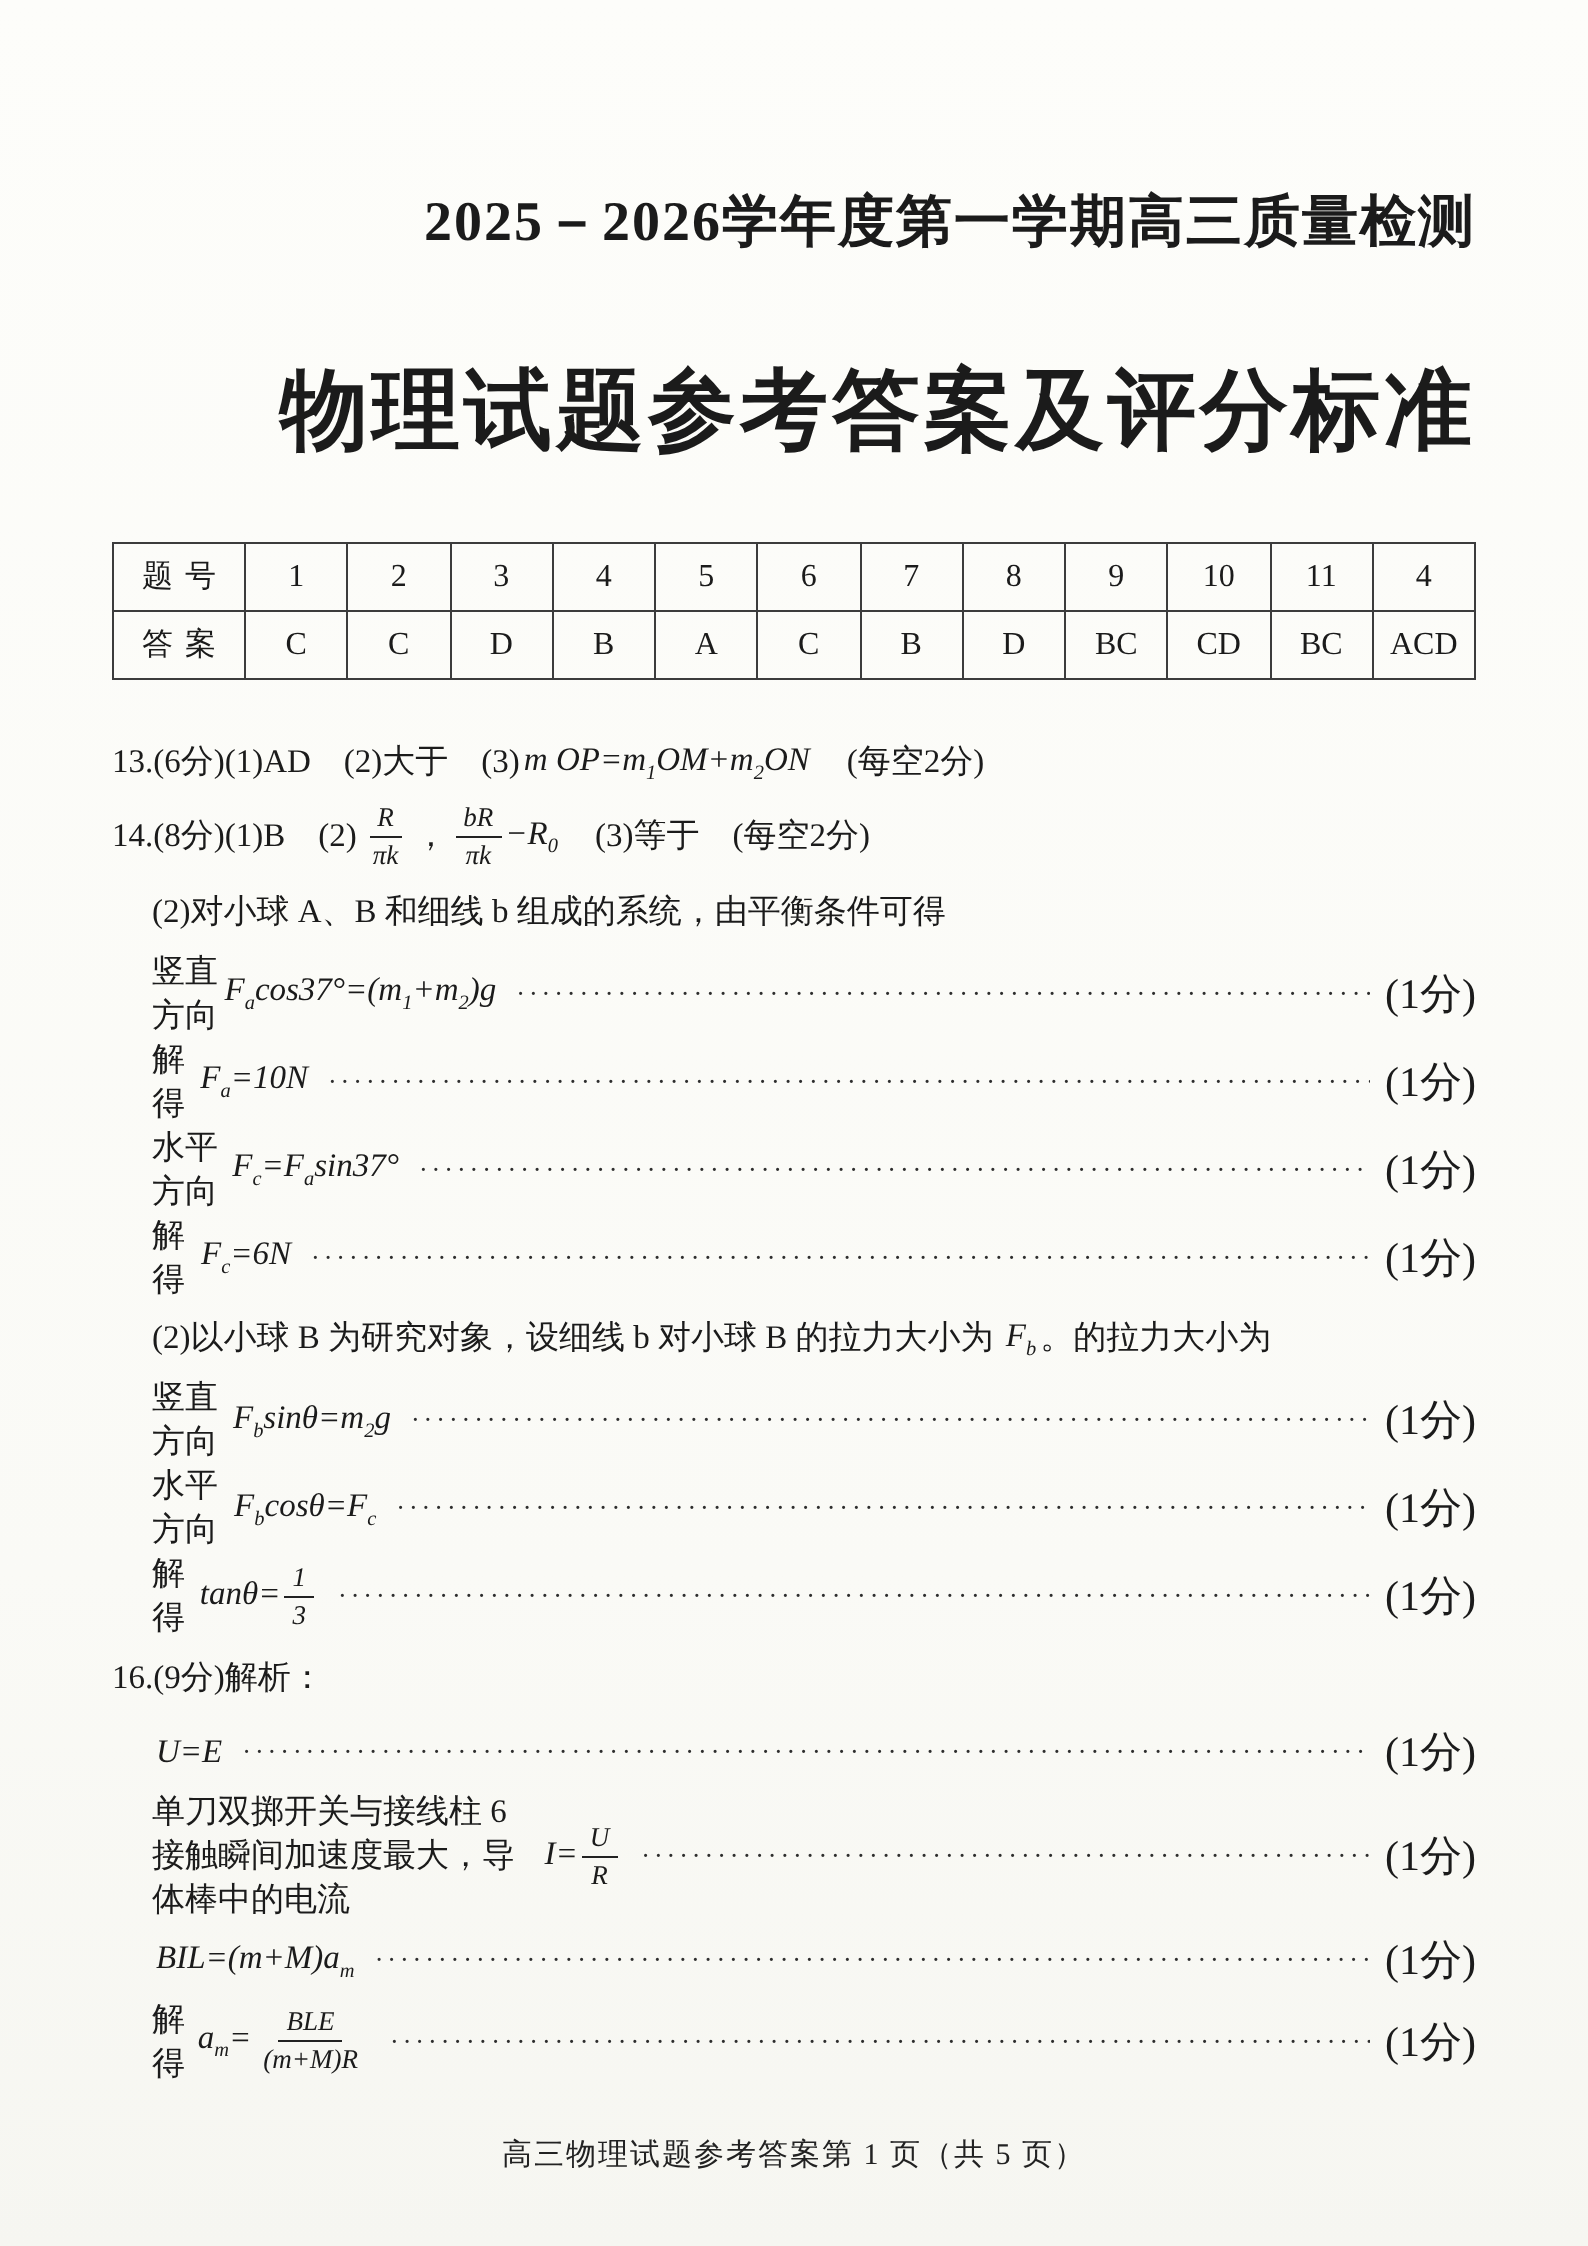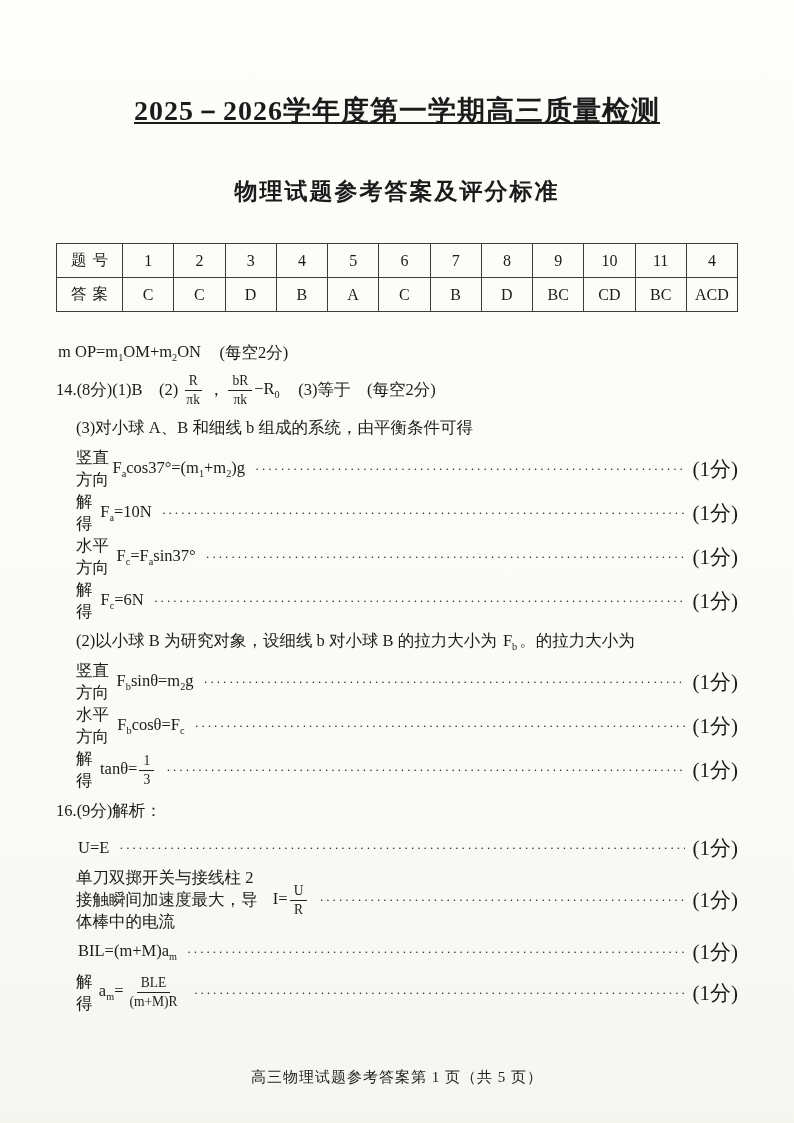--- a/index.html
+++ b/index.html
@@ -5,42 +5,41 @@
   * { margin:0; padding:0; box-sizing:border-box; }
   html, body { background:#e9e9e6; }
   .page {
     width:794px; height:1123px; margin:0 auto; position:relative; overflow:hidden;
     background:linear-gradient(180deg,#fdfdfa 0%, #fafaf6 70%, #f6f6f1 100%);
     color:#1b1b1b;
     font-family:"Liberation Serif","DejaVu Serif",serif;
   }
   .content { padding:92px 56px 0; }
   .title {
-    text-align:center; font-size:28px; font-weight:700; letter-spacing:1px;
+    text-align:right; font-size:28px; font-weight:700; letter-spacing:1px;
     margin-bottom:46px;
-    text-decoration:underline;
   }
   .subtitle {
-    text-align:center; font-size:23px; font-weight:700; letter-spacing:2px;
+    text-align:right; font-size:44px; font-weight:700; letter-spacing:2px;
     margin-bottom:36px;
     margin-top:31px;
   }
   table.answer-table { width:100%; border-collapse:collapse; table-layout:fixed; margin-bottom:22px; }
   .answer-table td {
     border:1px solid #3c3c3c; height:34px; text-align:center;
     font-size:16px; vertical-align:middle;
   }
   .answer-table td.label { letter-spacing:6px; text-indent:6px; font-size:15.5px;text-align:center; }
   col.label-col { width:66px; }
   .solution { }
   .line { display:flex; align-items:center; min-height:37.5px; font-size:16.5px; }
   .line.indent-1 { padding-left:20px; }
   .cn { white-space:pre-wrap; }
   .math {
-    white-space:nowrap; margin:0 2px;
+    font-style:italic; white-space:nowrap; margin:0 2px;
     font-family:"Liberation Serif","DejaVu Serif",serif;
   }
   .math sub { font-size:0.62em; }
   .frac {
     display:inline-flex; flex-direction:column; align-items:center;
     vertical-align:middle; margin:0 2px; font-size:0.82em; line-height:1.15;
   }
   .frac .num { padding:0 4px 1px; border-bottom:1px solid #222; display:block; }
   .frac .den { padding:1px 4px 0; display:block; }
   .leader {
@@ -96,38 +95,39 @@
             <td>BC</td>
             <td>CD</td>
             <td>BC</td>
             <td>ACD</td>
           </tr>
       </tbody>
     </table>
 
     <div class="solution">
         <div class="line indent-0">
+          <span class="cn">13.(6分)(1)AD　(2)大于　(3)</span>
           <span class="math">m OP=m<sub>1</sub>OM+m<sub>2</sub>ON</span>
           <span class="cn">　(每空2分)</span>
         </div>
         <div class="line indent-0">
           <span class="cn">14.(8分)(1)B　(2)</span>
           <span class="math"><span class="frac">
               <span class="num">R</span>
               <span class="den">πk</span>
             </span></span>
           <span class="cn">，</span>
           <span class="math"><span class="frac">
               <span class="num">bR</span>
               <span class="den">πk</span>
             </span>−R<sub>0</sub></span>
           <span class="cn">　(3)等于　(每空2分)</span>
         </div>
         <div class="line indent-1">
-          <span class="cn">(3)对小球 A、B 和细线 b 组成的系统，由平衡条件可得</span>
+          <span class="cn">(2)对小球 A、B 和细线 b 组成的系统，由平衡条件可得</span>
         </div>
         <div class="line indent-1">
           <span class="cn">竖直方向 </span>
           <span class="math">F<sub>a</sub>cos37°=(m<sub>1</sub>+m<sub>2</sub>)g</span>
           <span class="leader"></span>
           <span class="score">(1分)</span>
         </div>
         <div class="line indent-1">
           <span class="cn">解得 </span>
           <span class="math">F<sub>a</sub>=10N</span>
@@ -174,21 +174,21 @@
         </div>
         <div class="line indent-0">
           <span class="cn">16.(9分)解析：</span>
         </div>
         <div class="line indent-1">
           <span class="math">U=E</span>
           <span class="leader"></span>
           <span class="score">(1分)</span>
         </div>
         <div class="line indent-1">
-          <span class="cn">单刀双掷开关与接线柱 2 接触瞬间加速度最大，导体棒中的电流 </span>
+          <span class="cn">单刀双掷开关与接线柱 6 接触瞬间加速度最大，导体棒中的电流 </span>
           <span class="math">I=<span class="frac">
               <span class="num">U</span>
               <span class="den">R</span>
             </span></span>
           <span class="leader"></span>
           <span class="score">(1分)</span>
         </div>
         <div class="line indent-1">
           <span class="math">BIL=(m+M)a<sub>m</sub></span>
           <span class="leader"></span>

